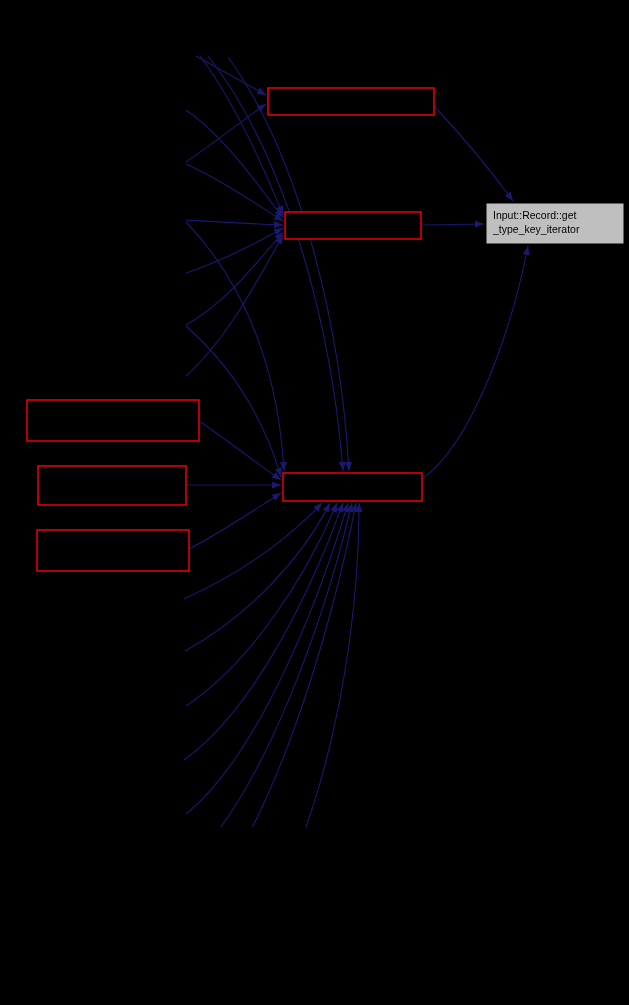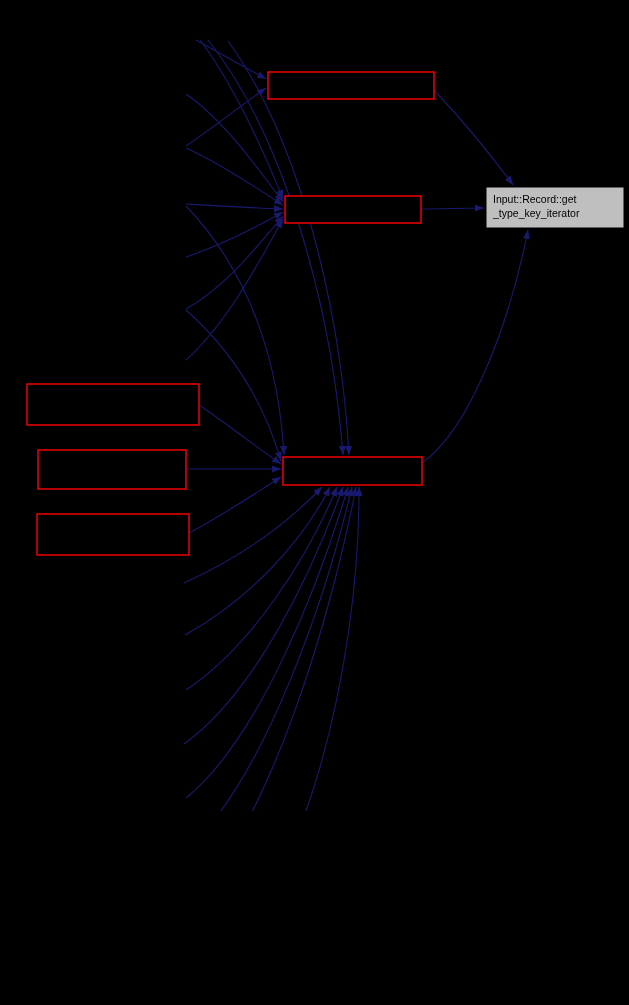--- a/index.html
+++ b/index.html
@@ -6,20 +6,21 @@
     margin: 0;
     padding: 0;
     background: #000;
   }
   .stage {
     position: relative;
     width: 629px;
     height: 811px;
     overflow: hidden;
     font-family: "Liberation Sans", sans-serif;
+    margin-top: 16px;
   }
   #graph {
     display: block;
     width: 629px;
     height: 1005px;
   }
   #graph text {
     font-family: "Liberation Sans", sans-serif;
     font-size: 10.5px;
   }

